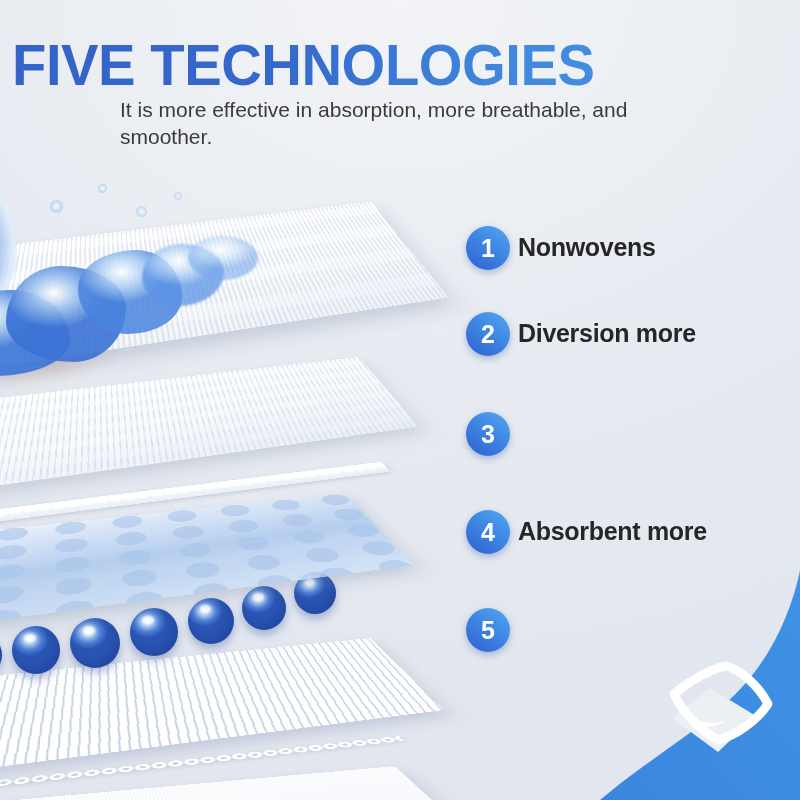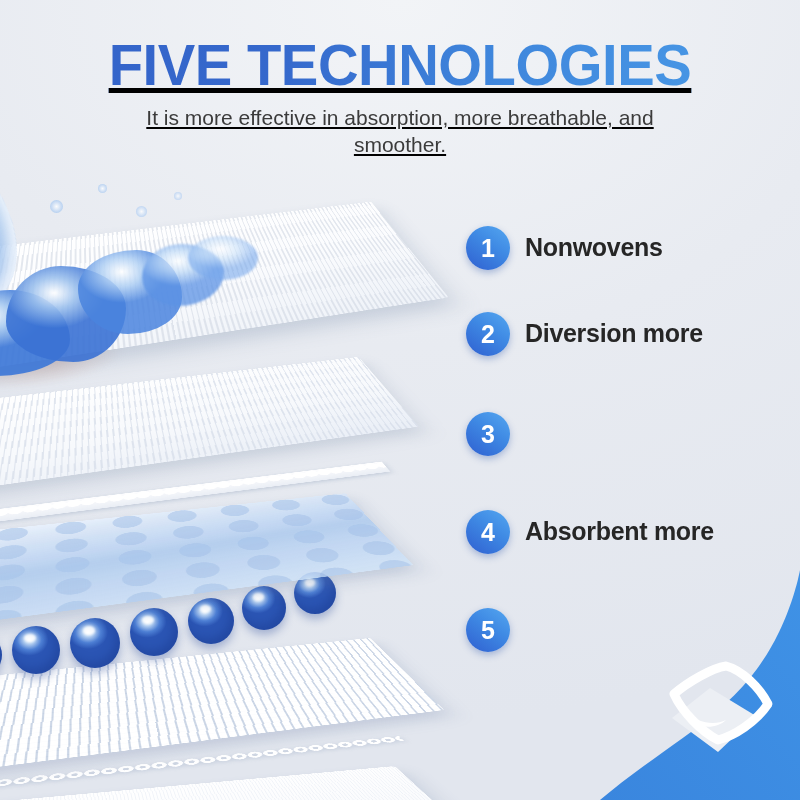--- a/index.html
+++ b/index.html
@@ -8,33 +8,33 @@
     font-family:"Liberation Sans", sans-serif;
     background:#e7eaf0;
   }
   #poster{
     position:relative;width:800px;height:800px;overflow:hidden;
     background:
       radial-gradient(120% 90% at 50% 0%, #f2f4f7 0%, #e8ebf1 48%, #e2e6ee 100%);
   }
 
   
-  .header{position:absolute;left:0;top:0;width:800px;text-align:center;text-decoration:underline;}
+  .header{position:absolute;left:0;top:0;width:800px;}
   .title{
     margin:0;padding:0;
     font-size:58px;line-height:58px;
     font-weight:bold;letter-spacing:-0.5px;
     padding-top:36px;
     background-image:linear-gradient(90deg,#3463c9 0%,#3568cc 34%,#3f86dc 62%,#4a9ce8 100%);
     -webkit-background-clip:text;background-clip:text;
     color:transparent;-webkit-text-fill-color:transparent;
     transform:scaleX(0.97);
   }
   .subtitle{
-    margin:10px auto 0;width:560px;
+    margin:2px auto 0;width:560px;
     font-size:21px;line-height:27px;color:#3b3b3b;
   }
 
   
   .art{position:absolute;left:-30px;top:150px;width:540px;height:650px;}
   .sheet{position:absolute;transform-origin:50% 50%;}
 
   
   .l1{
     left:-20px;top:8px;width:480px;height:230px;
@@ -139,21 +139,21 @@
   
   .list{position:absolute;left:466px;top:226px;width:320px;}
   .item{position:absolute;display:flex;align-items:flex-start;}
   .num{
     flex:0 0 auto;width:44px;height:44px;border-radius:50%;
     background:linear-gradient(215deg,#55a7f0 0%,#3f8ae4 42%,#2f5fd0 100%);
     box-shadow:0 3px 7px rgba(45,85,170,.35);
     color:#fff;font-size:25px;font-weight:bold;line-height:44px;text-align:center;
   }
   .lbl{
-    margin-left:15px;color:#262626;font-weight:bold;
+    margin-left:8px;color:#262626;font-weight:bold;
     font-size:25px;line-height:30px;letter-spacing:-0.3px;
     padding-top:6px;white-space:pre-line;
   }
   .i1{top:0;}
   .i2{top:86px;}
   .i3{top:186px;}
   .i4{top:284px;}
   .i5{top:382px;}
 
   

